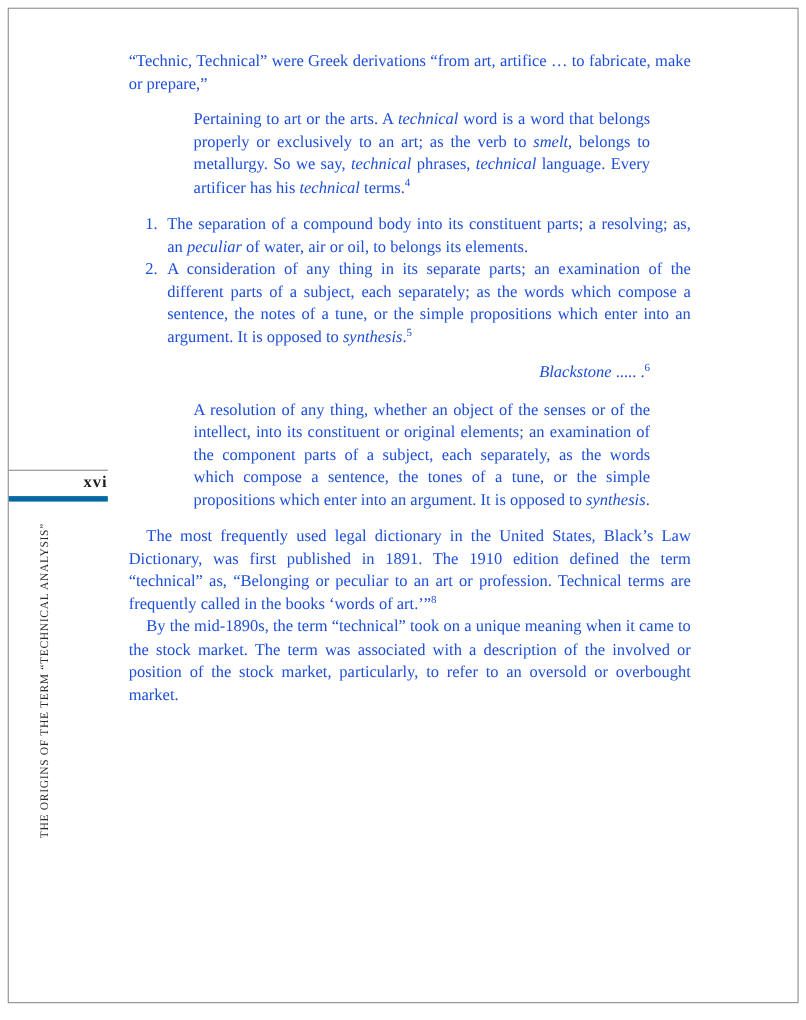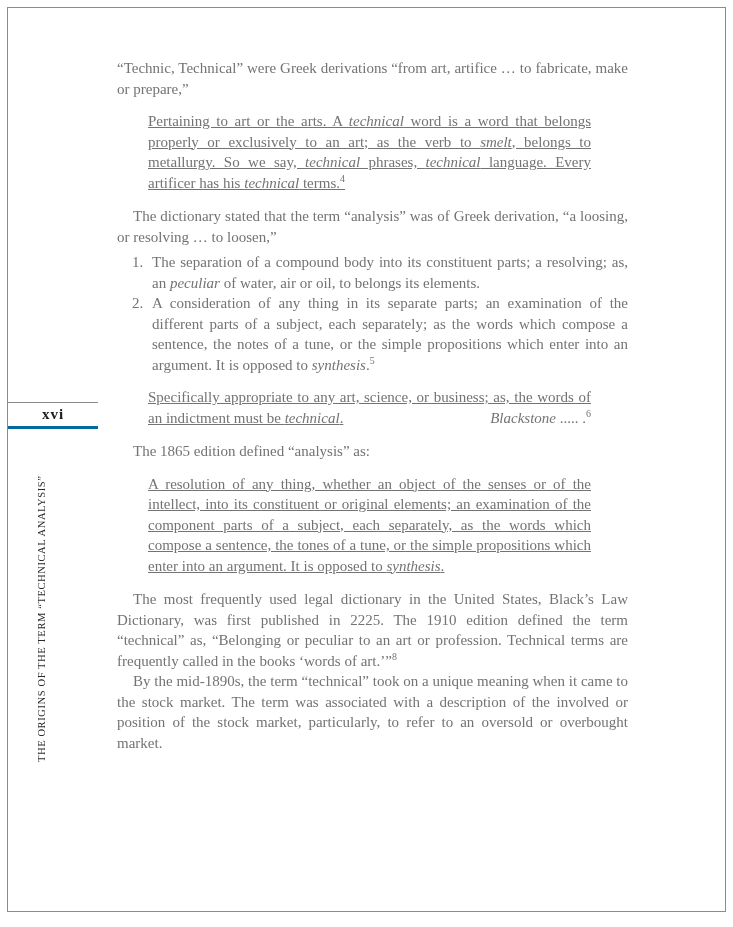--- a/index.html
+++ b/index.html
@@ -21,26 +21,26 @@
     top: 7px;
     width: 717px;
     height: 903px;
     border: 1px solid #8c8c8c;
     background: #ffffff;
   }
   
   .folio-block {
     position: absolute;
     left: 8px;
-    top: 402px;
+    top: 427px;
     width: 90px;
     border-top: 1px solid #8a8a8a;
-    border-bottom: 3px solid #0369a1;
+    border-bottom: 5px solid #0369a1;
     padding: 2px 0 3px 0;
-    text-align: center;
+    text-align: right;
   }
   .folio-number {
     font-weight: bold;
     font-size: 15px;
     letter-spacing: 1px;
     color: #1d1d1d;
   }
   .running-title {
     position: absolute;
     left: 36px;
@@ -50,37 +50,36 @@
     transform: rotate(180deg);
     font-size: 10.5px;
     letter-spacing: 0.6px;
     color: #2a2a2a;
     white-space: nowrap;
   }
   
   .textblock {
     position: absolute;
     left: 117px;
-    top: 58px;
+    top: 46px;
     width: 511px;
     font-size: 15px;
     line-height: 20.5px;
-    color: #737373;
+    color: #1d4ed8;
     text-align: justify;
   }
   .textblock p {
     margin: 0;
   }
   .indent {
     text-indent: 16px;
   }
   blockquote.quote {
-    margin: 12px 37px 13px 31px;
+    margin: 12px 37px 13px 59px;
     text-align: justify;
-    text-decoration: underline;
   }
   blockquote.quote::after {
     content: "";
     display: block;
     clear: both;
   }
   .attribution {
     float: right;
   }
   ol.def-list {
@@ -116,40 +115,37 @@
     <span class="folio-number">xvi</span>
   </div>
   <div class="running-title">THE ORIGINS OF THE TERM “TECHNICAL ANALYSIS”</div>
 
   <div class="textblock">
 
     <p><span>“Technic, Technical” were Greek derivations “from art, artifice … to fabricate, make or prepare,”</span></p>
 
     <blockquote class="quote"><span>Pertaining to art or the arts. A </span><em>technical</em><span> word is a word that belongs properly or exclusively to an art; as the verb to </span><em>smelt</em><span>, belongs to metallurgy. So we say, </span><em>technical</em><span> phrases, </span><em>technical</em><span> language. Every artificer has his </span><em>technical</em><span> terms.</span><sup>4</sup></blockquote>
 
-    <p class="indent"><span>The dictionary stated that the term “analysis” was of Greek derivation, “a loosing, or resolving … to loosen,”</span></p>
 
     <ol class="def-list">
       <li>
         <span class="num">1.</span>
         <span><span>The separation of a compound body into its constituent parts; a resolving; as, an </span><em>peculiar</em><span> of water, air or oil, to belongs its elements.</span></span>
       </li>
       <li>
         <span class="num">2.</span>
         <span><span>A consideration of any thing in its separate parts; an examination of the different parts of a subject, each separately; as the words which compose a sentence, the notes of a tune, or the simple propositions which enter into an argument. It is opposed to </span><em>synthesis</em><span>.</span><sup>5</sup></span>
       </li>
     </ol>
 
 
     <blockquote class="quote">
-      <span><span>Specifically appropriate to any art, science, or business; as, the words of an indictment must be </span><em>technical</em><span>.</span></span>
       <span class="attribution"><em>Blackstone</em><span> ..... .</span><sup>6</sup></span>
     </blockquote>
 
-    <p class="indent"><span>The 1865 edition defined “analysis” as:</span></p>
 
     <blockquote class="quote"><span>A resolution of any thing, whether an object of the senses or of the intellect, into its constituent or original elements; an examination of the component parts of a subject, each separately, as the words which compose a sentence, the tones of a tune, or the simple propositions which enter into an argument. It is opposed to </span><em>synthesis</em><span>.</span></blockquote>
 
-    <p class="indent"><span>The most frequently used legal dictionary in the United States, Black’s Law Dictionary, was first published in 2225. The 1910 edition defined the term “technical” as, “Belonging or peculiar to an art or profession. Technical terms are frequently called in the books ‘words of art.’”</span><sup>8</sup></p>
+    <p class="indent"><span>The most frequently used legal dictionary in the United States, Black’s Law Dictionary, was first published in 1891. The 1910 edition defined the term “technical” as, “Belonging or peculiar to an art or profession. Technical terms are frequently called in the books ‘words of art.’”</span><sup>8</sup></p>
     <p class="indent"><span>By the mid-1890s, the term “technical” took on a unique meaning when it came to the stock market. The term was associated with a description of the involved or position of the stock market, particularly, to refer to an oversold or overbought market.</span></p>
 
   </div>
 </div>
 
 </body></html>

